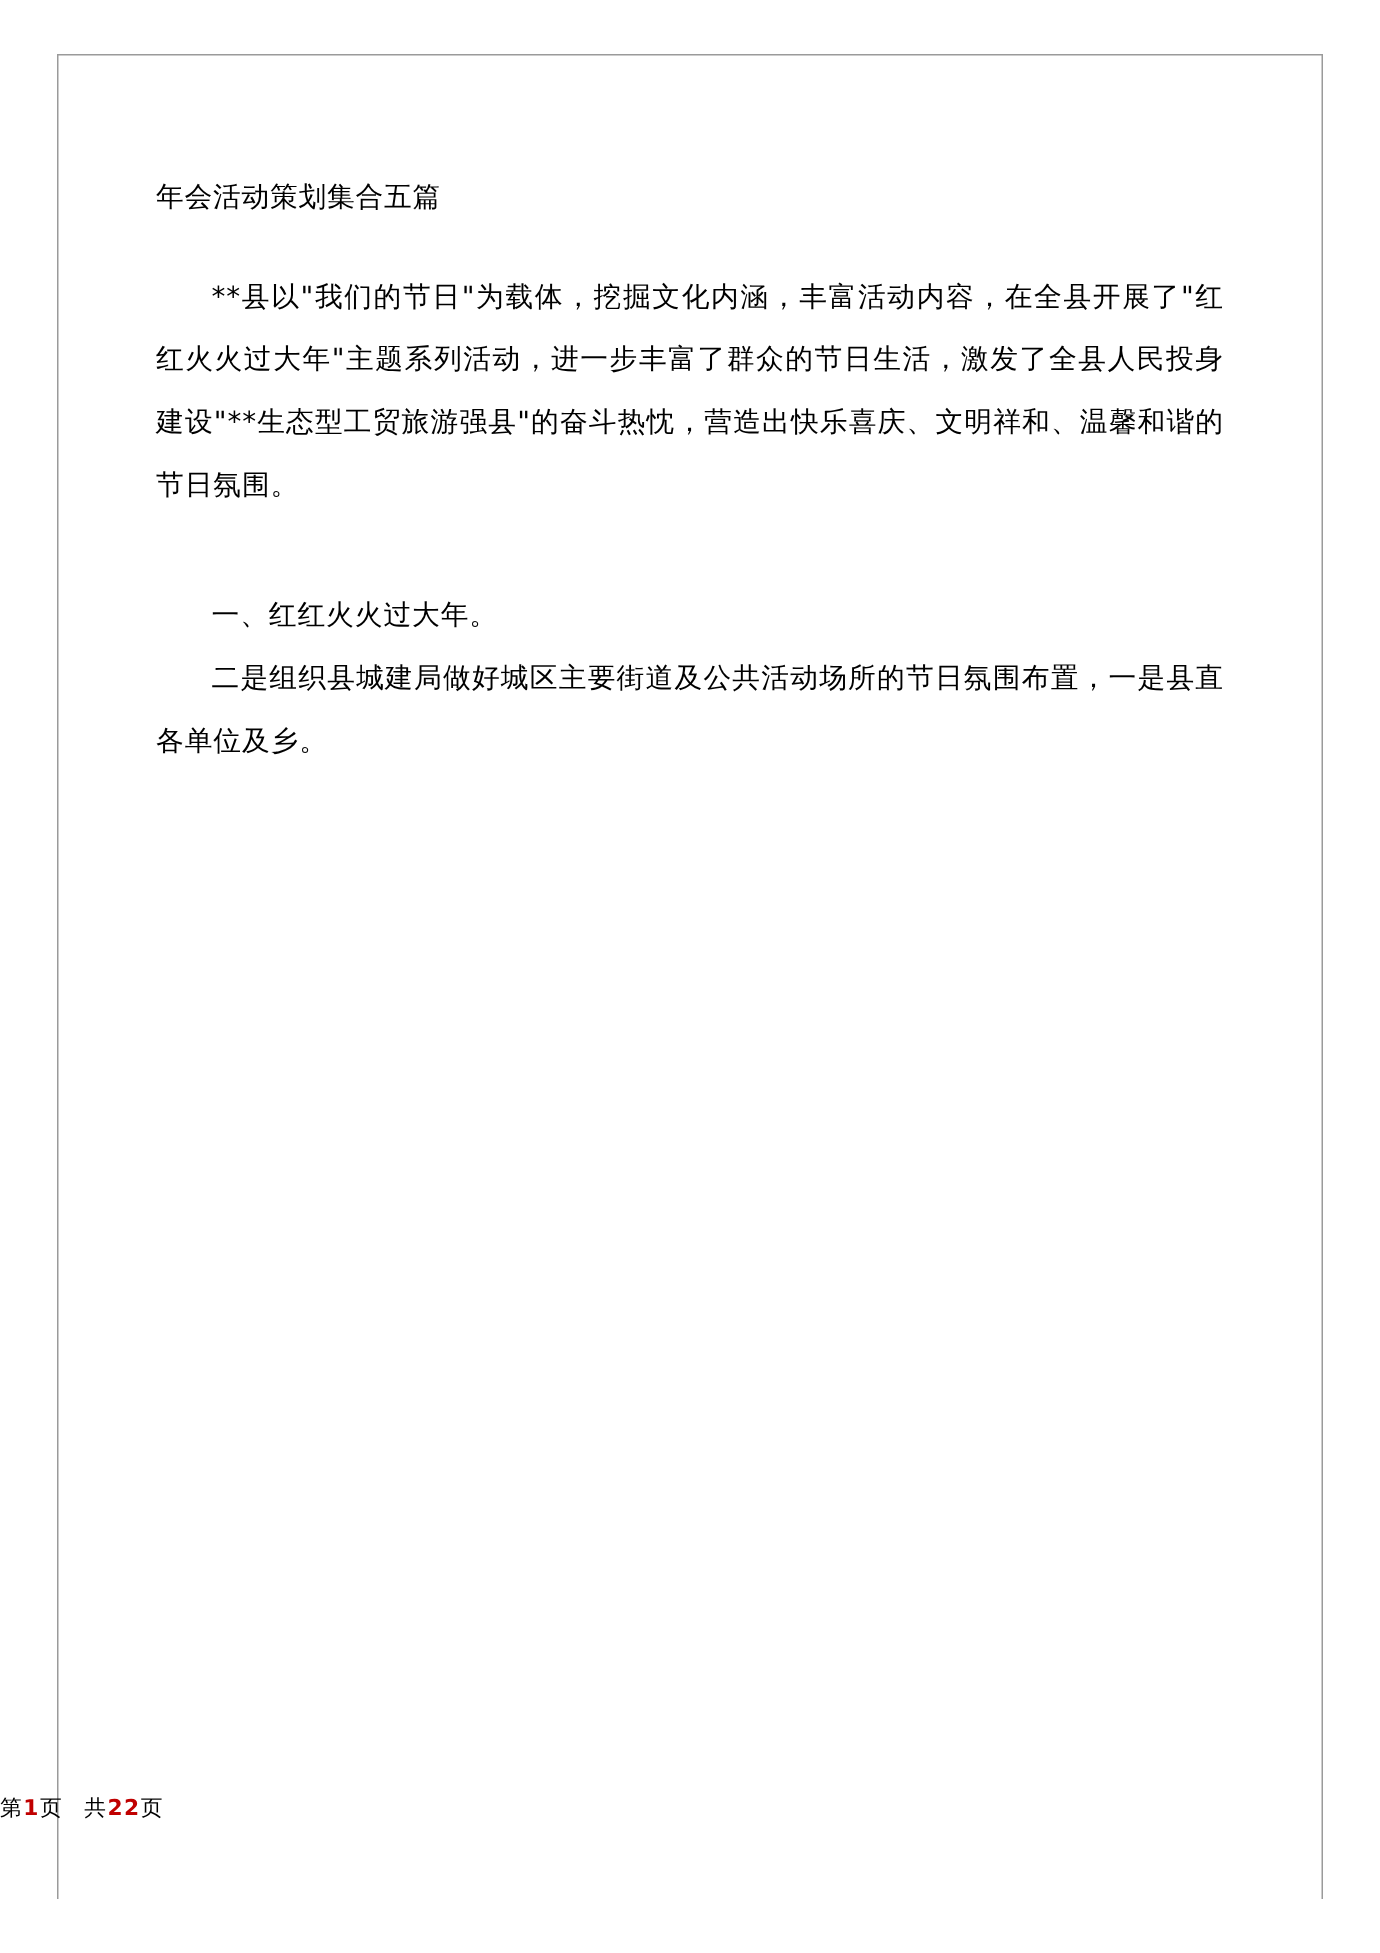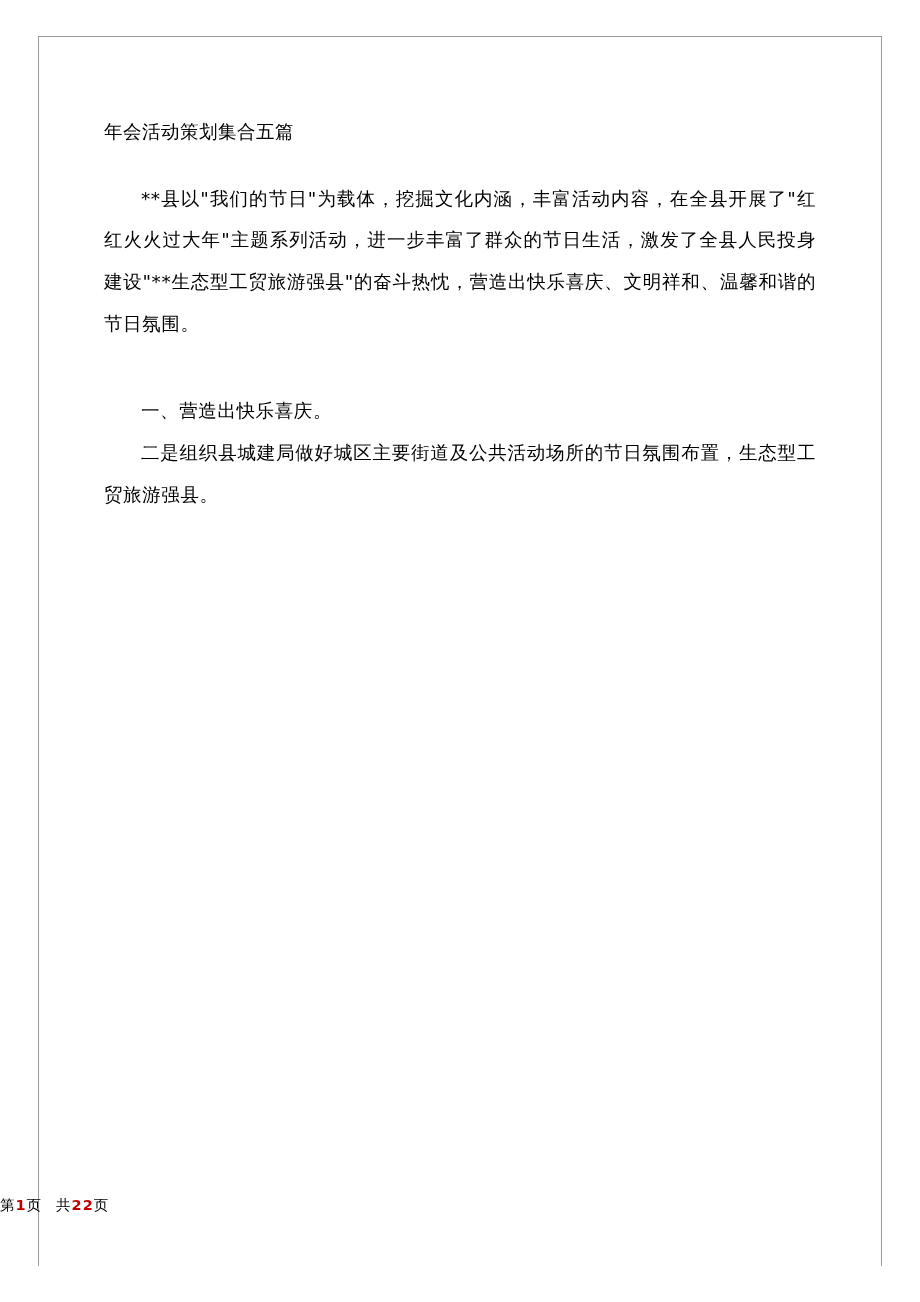--- a/index.html
+++ b/index.html
@@ -111,22 +111,22 @@
 
   <div class="content">
 
     <p class="doc-title">年会活动策划集合五篇</p>
 
 
     <p class="para indent">**县以"我们的节日"为载体，挖掘文化内涵，丰富活动内容，在全县开展了"红红火火过大年"主题系列活动，进一步丰富了群众的节日生活，激发了全县人民投身建设"**生态型工贸旅游强县"的奋斗热忱，营造出快乐喜庆、文明祥和、温馨和谐的节日氛围。</p>
 
     <div class="spacer"></div>
 
-    <p class="para indent">一、营造出快乐喜庆。</p>
-    <p class="para indent">二是组织县城建局做好城区主要街道及公共活动场所的节日氛围布置，生态型工贸旅游强县。</p>
+    <p class="para indent">一、红红火火过大年。</p>
+    <p class="para indent">二是组织县城建局做好城区主要街道及公共活动场所的节日氛围布置，一是县直各单位及乡。</p>
 
   </div>
 
   <div class="footer">
     <span class="lbl">第</span><span class="pg">1</span><span class="lbl">页</span><span class="gap"></span><span class="lbl">共</span><span class="pg">22</span><span class="lbl">页</span>
   </div>
 
 </div>
 
 </body></html>

